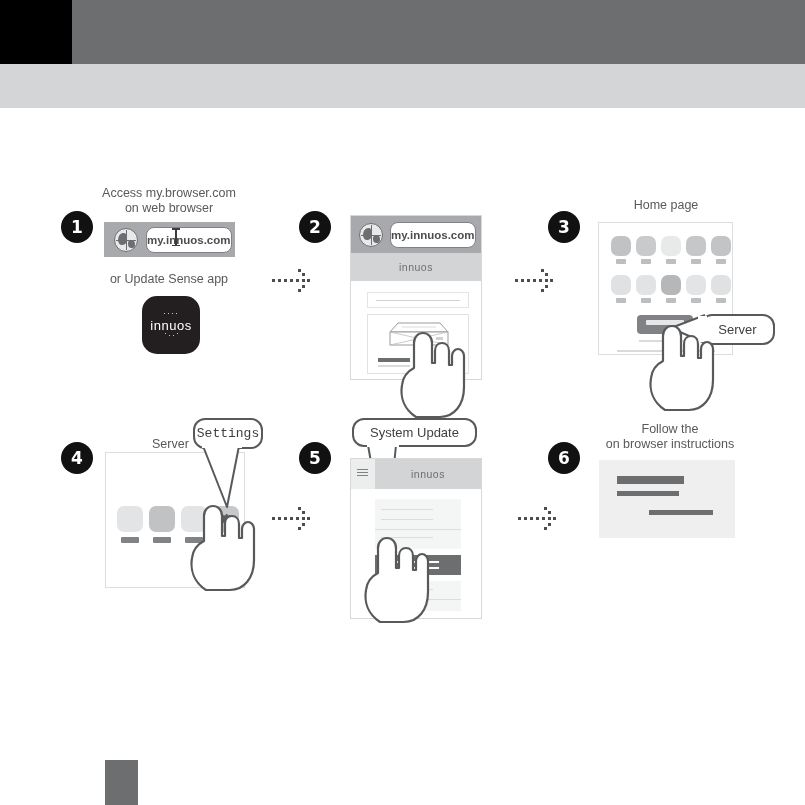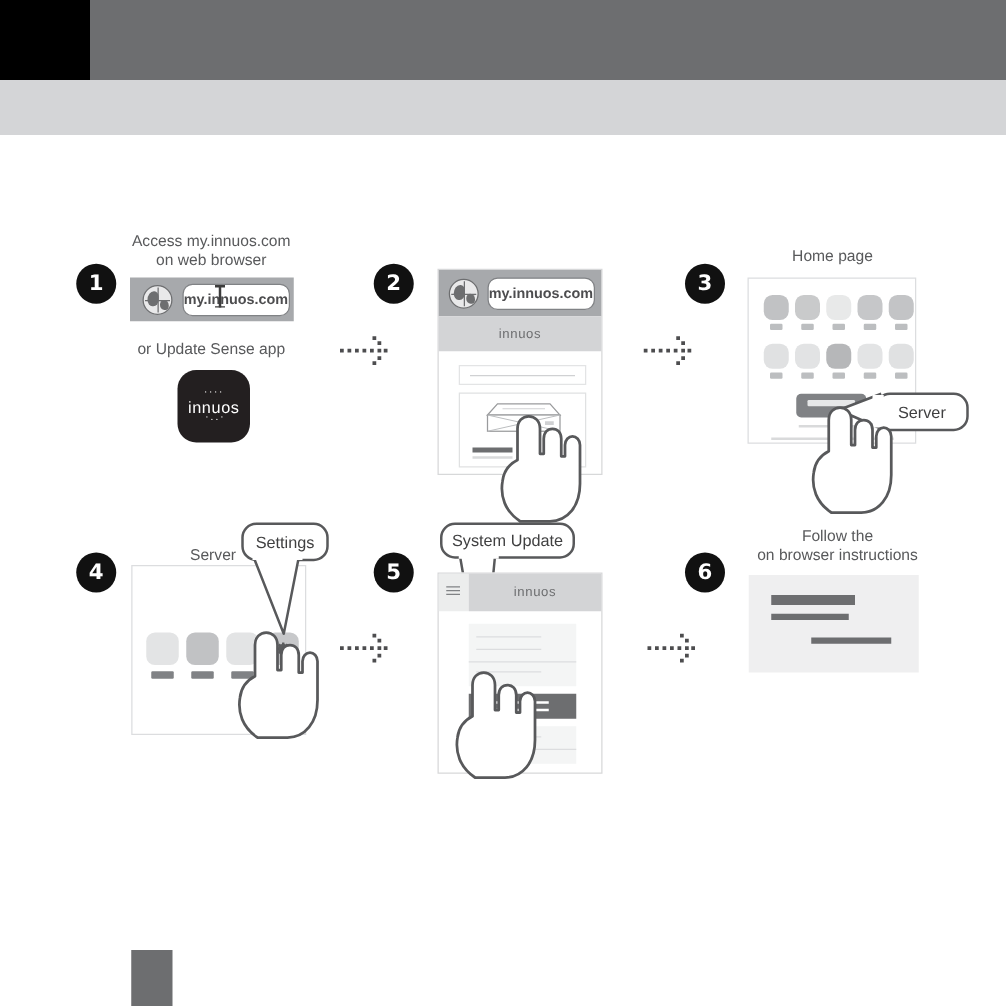--- a/index.html
+++ b/index.html
@@ -144,21 +144,21 @@
 
 <div class="page">
 
   <div class="hdr-black"></div>
   <div class="hdr-gray"></div>
   <div class="hdr-light"></div>
 
   <div class="step">
     <div class="badge" style="left:61px;top:211px;">1</div>
 
-    <div class="caption" style="left:88px;top:186px;width:162px;">Access my.innuos.com
+    <div class="caption" style="left:88px;top:186px;width:162px;">Access my.browser.com
 on web browser</div>
 
     <div class="browserbar" style="left:104px;top:222px;width:131px;height:35px;">
       <div class="globe">
         <span></span>
           <em></em>
       </div>
       <div class="urlbox">my.innuos.com</div>
     </div>
     <div class="caret" style="left:175px;top:228px;"></div>
@@ -324,21 +324,21 @@
       <div class="glabel" style="left:79px;top:84px;width:18px;height:6px;background:#808285;"></div>
 
       <div class="gear" style="left:107px;top:53px;width:26px;height:26px;">
         <svg width="16" height="16" viewBox="0 0 24 24">
           <path fill="#5b5c5e" d="M12 8.2a3.8 3.8 0 1 0 0 7.6 3.8 3.8 0 0 0 0-7.6zm0 5.9a2.1 2.1 0 1 1 0-4.2 2.1 2.1 0 0 1 0 4.2z"></path>
           <path fill="#5b5c5e" d="M20.3 13.5l-1.7-.3a6.6 6.6 0 0 0-.5-1.3l1-1.4-1.9-1.9-1.4 1a6.6 6.6 0 0 0-1.3-.5l-.3-1.7h-2.6l-.3 1.7c-.5.1-.9.3-1.3.5l-1.4-1-1.9 1.9 1 1.4c-.2.4-.4.8-.5 1.3l-1.7.3v2.6l1.7.3c.1.5.3.9.5 1.3l-1 1.4 1.9 1.9 1.4-1c.4.2.8.4 1.3.5l.3 1.7h2.6l.3-1.7c.5-.1.9-.3 1.3-.5l1.4 1 1.9-1.9-1-1.4c.2-.4.4-.8.5-1.3l1.7-.3z" transform="translate(0,-2.8)"></path>
         </svg>
       </div>
     </div>
 
-    <div class="bubble" style="left:193px;top:418px;width:70px;height:31px;">
+    <div class="bubble" style="left:193px;top:418px;width:70px;height:31px;font-family:Liberation Mono, monospace;">
       <span>Settings</span>
     </div>
     <div class="bubble-tail" style="left:199px;top:443px;">
       <svg width="48" height="70" viewBox="0 0 48 70">
         <path d="M4 3 L28 64 L40 3" fill="#fff" stroke="#58595b" stroke-width="2" stroke-linejoin="round"></path>
         <rect x="3" y="0" width="40" height="5" fill="#fff"></rect>
       </svg>
     </div>
 
     <div class="hand" style="left:186px;top:498px;">
@@ -361,21 +361,21 @@
     <i style="left:30px;top:5px;"></i>
       <i style="left:30px;top:17px;"></i>
     <i style="left:35px;top:11px;"></i>
     <i style="left:26px;top:1px;"></i>
       <i style="left:26px;top:21px;"></i>
   </div>
 
   <div class="step">
     <div class="badge" style="left:299px;top:442px;">5</div>
 
-    <div class="bubble" style="left:352px;top:418px;width:108px;height:29px;">
+    <div class="bubble" style="left:352px;top:418px;width:125px;height:29px;">
       <span>System Update</span>
     </div>
     <div class="bubble-tail" style="left:366px;top:442px;">
       <svg width="44" height="112" viewBox="0 0 44 112">
         <path d="M2 3 L20 106 L30 3" fill="#fff" stroke="#58595b" stroke-width="2" stroke-linejoin="round"></path>
         <rect x="1" y="0" width="32" height="5" fill="#fff"></rect>
       </svg>
     </div>
 
     <div class="win" style="left:350px;top:458px;width:132px;height:161px;">

